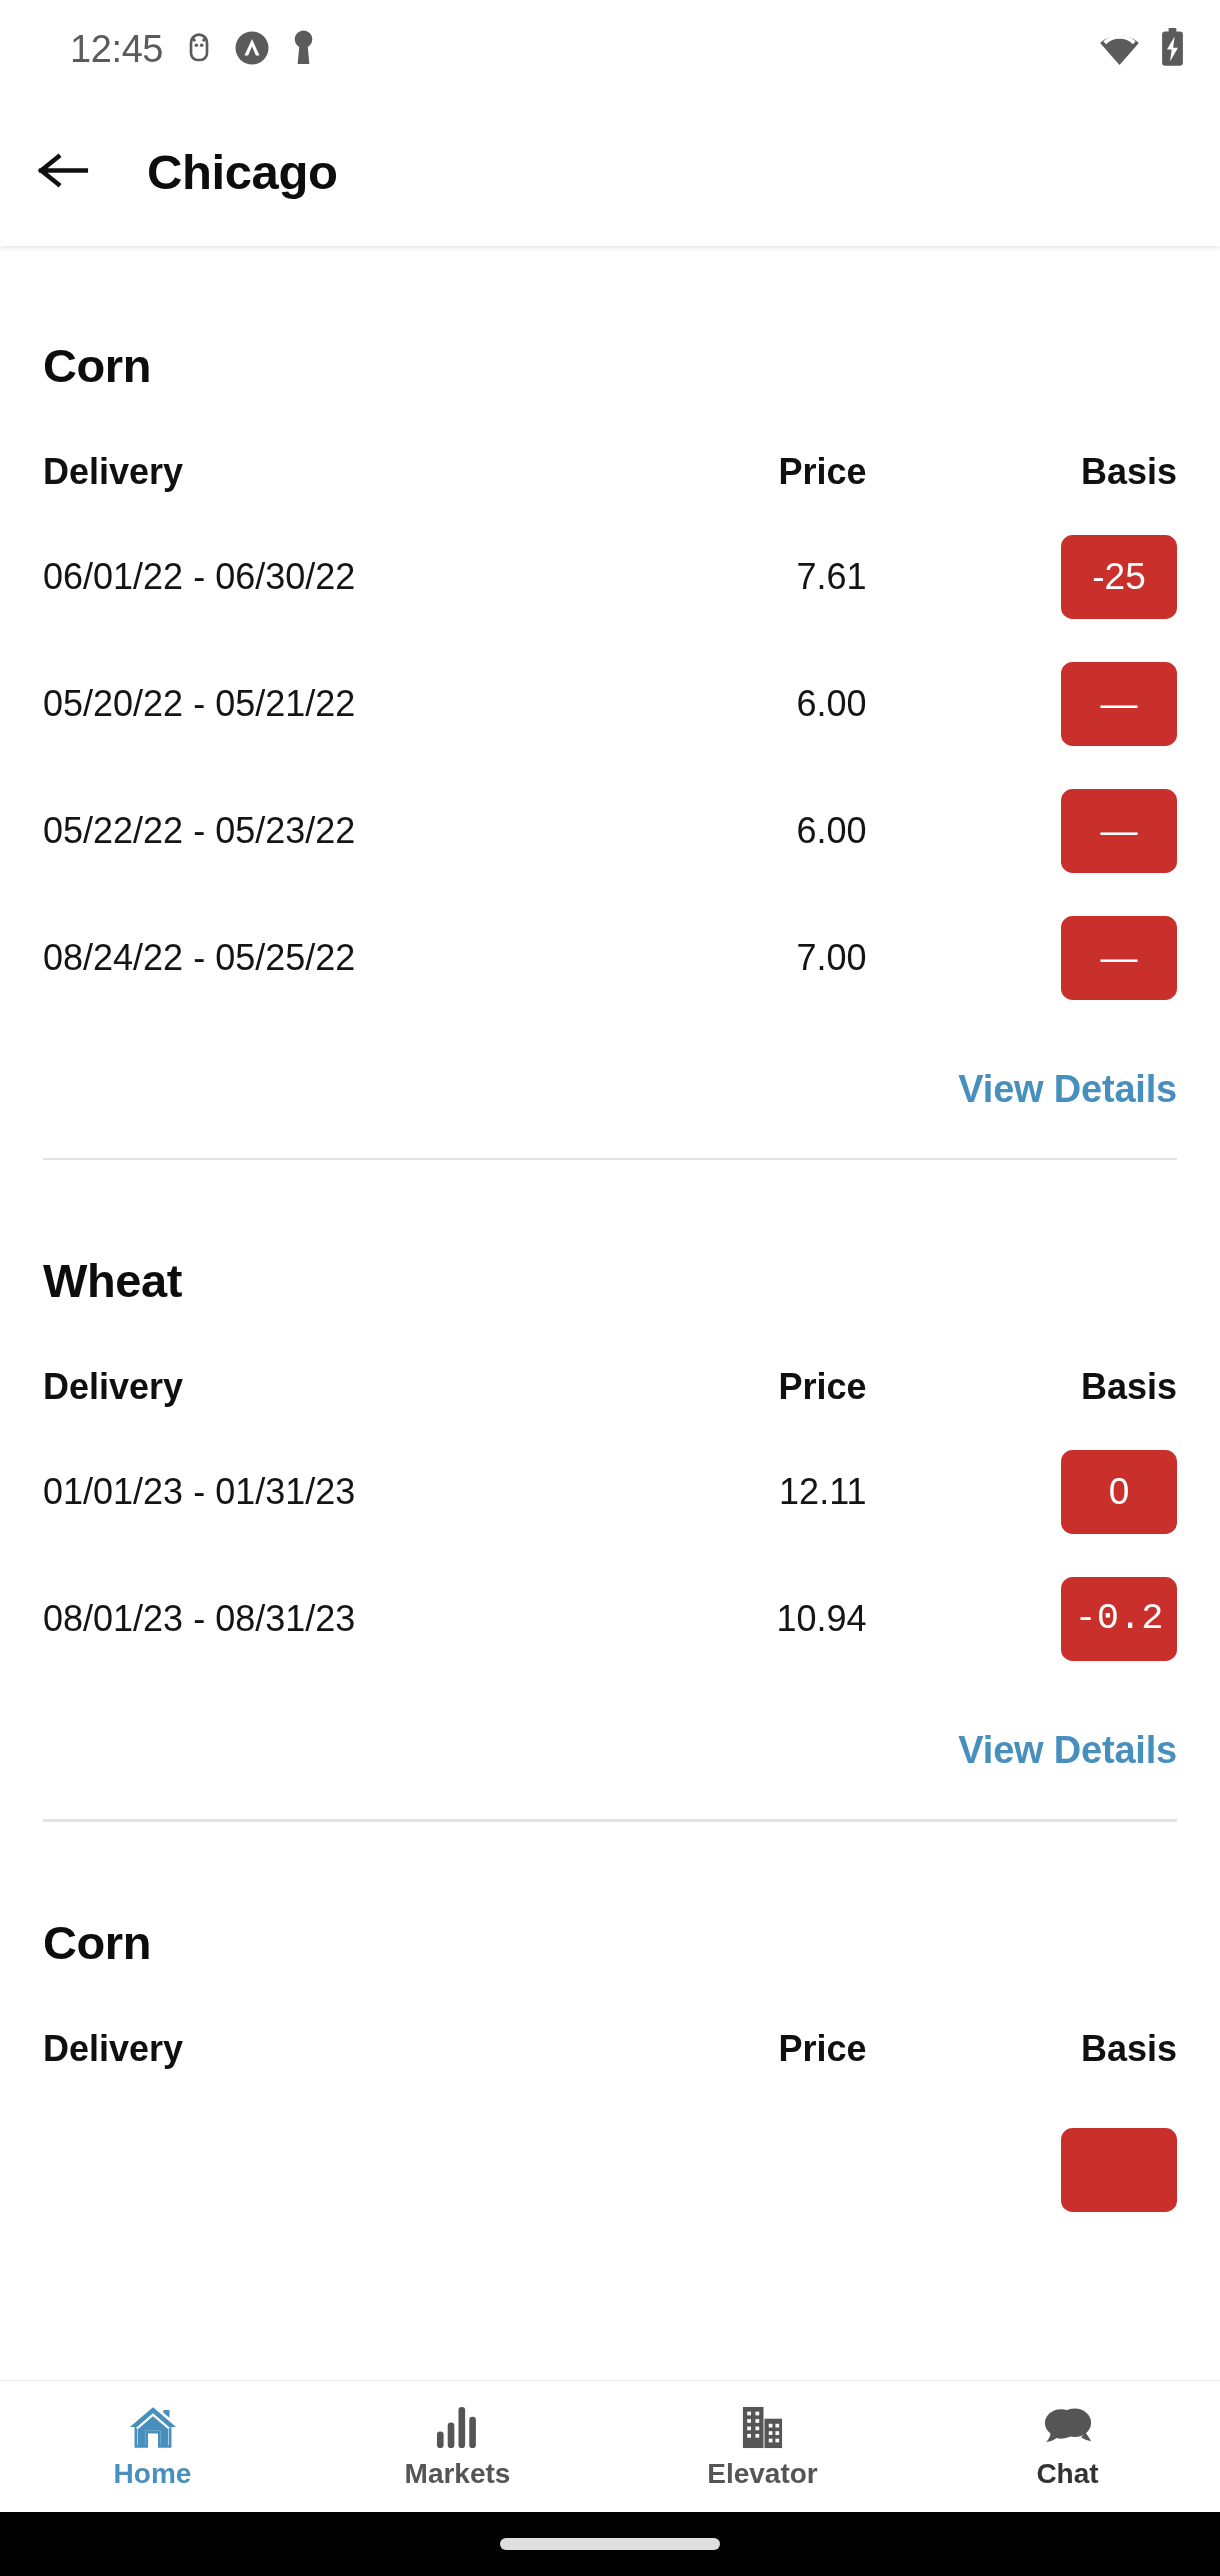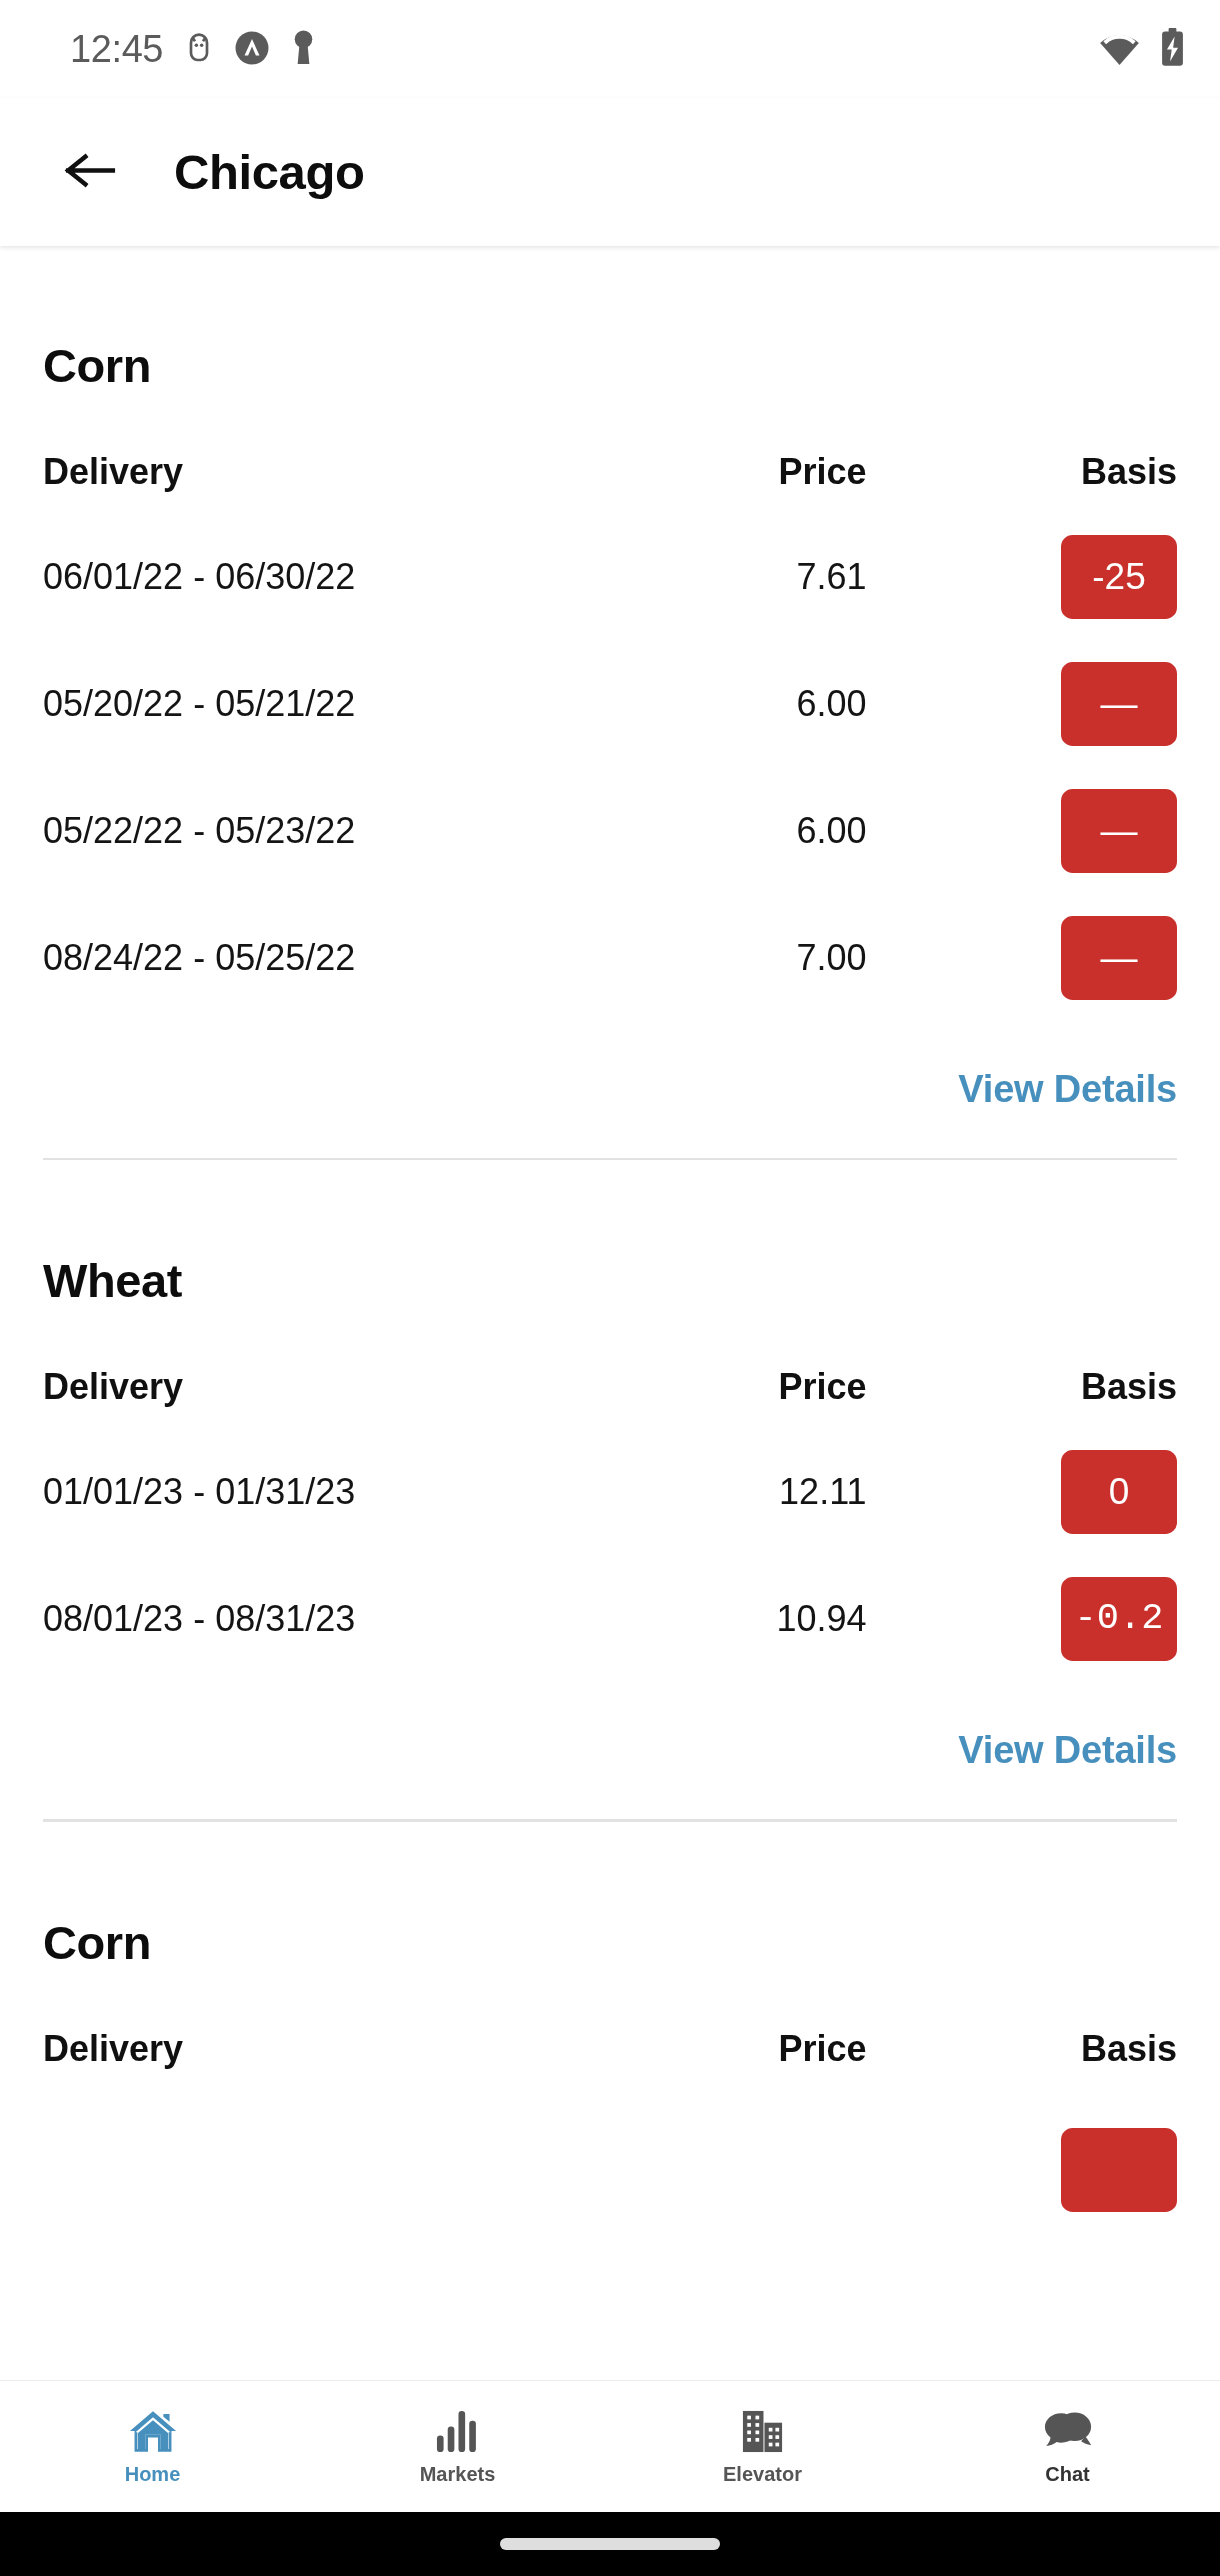--- a/index.html
+++ b/index.html
@@ -51,21 +51,21 @@
   }
   .sicon { display: block; }
 
   
   .app-bar {
     height: 148px;
     flex: 0 0 148px;
     background: #ffffff;
     display: flex;
     align-items: center;
-    padding-left: 47px;
+    padding-left: 20px;
     box-shadow: 0 1.8px 4.5px rgba(0,0,0,0.10);
     position: relative;
     z-index: 5;
   }
   .back-btn {
     width: 86px;
     height: 86px;
     display: flex;
     align-items: center;
     justify-content: center;
@@ -180,21 +180,21 @@
     gap: 10.7px;
     cursor: pointer;
   }
   .nav-icon {
     height: 45px;
     display: flex;
     align-items: flex-end;
     justify-content: center;
   }
   .nav-label {
-    font-size: 20px;
+    font-size: 28px;
     font-weight: bold;
     line-height: 1;
     text-align: right;
   }
 
   
   .gesture-bar {
     flex: 0 0 64px;
     height: 64px;
     background: #000000;

